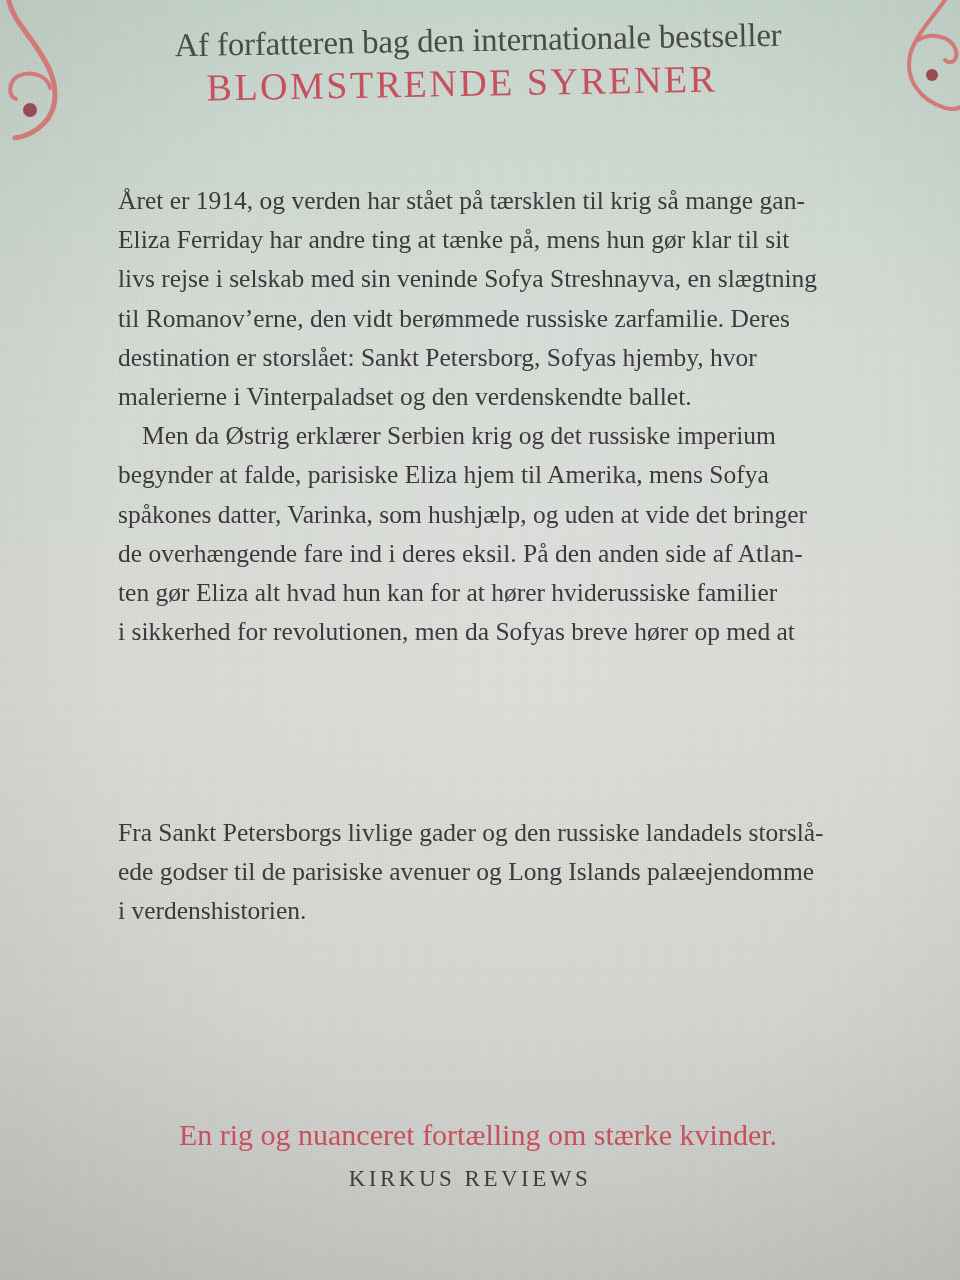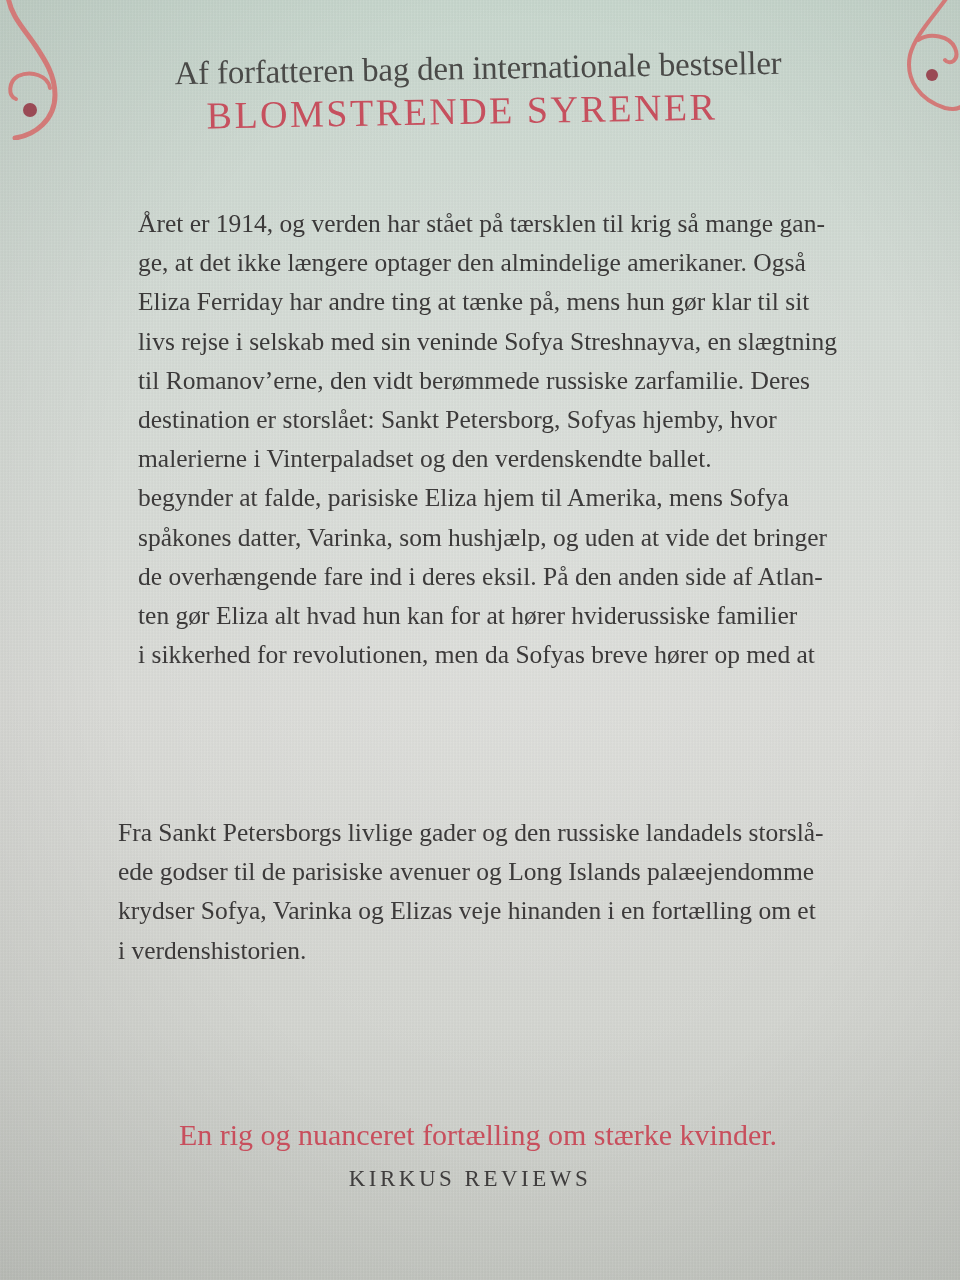--- a/index.html
+++ b/index.html
@@ -13,41 +13,41 @@
       color: #3d3b3b;
     }
     .vignette {
       position: absolute; inset: 0; pointer-events: none;
       background: radial-gradient(ellipse at 55% 45%, rgba(255,255,255,0.12) 0%, rgba(0,0,0,0) 55%, rgba(0,0,0,0.08) 100%);
     }
     .ornament { position: absolute; top: 0; }
     .ornament.left { left: 0; width: 70px; height: 140px; }
     .ornament.right { right: 0; width: 70px; height: 120px; }
     .header {
-      position: absolute; top: 22px; left: 0; width: 960px; text-align: center; margin-top: 28px;
+      position: absolute; top: 22px; left: 0; width: 960px; text-align: center;
     }
     .tagline {
       font-family: "Liberation Serif", serif;
       font-size: 33px; color: #4a4a48; letter-spacing: -0.2px;
       transform: rotate(-1deg); transform-origin: center;
       margin-left: -4px;
     }
     .title {
       font-family: "Liberation Serif", serif;
       font-size: 38px; color: #c6505e; letter-spacing: 2.5px;
       margin-top: 2px; transform: rotate(-1deg); margin-left: -36px;
     }
     .body-text {
       position: absolute; left: 118px; width: 735px;
       font-family: "Liberation Serif", serif;
       font-size: 25.5px; line-height: 39.2px; color: #3c3a3a;
     }
     .body-text .line { display: block; white-space: nowrap; }
     .body-text .line.indent { padding-left: 24px; }
-    #para1 { top: 204px; margin-left: 20px; }
+    #para1 { top: 181px; }
     #para2 { top: 813px; }
     .quote {
       position: absolute; top: 1118px; left: 0; width: 960px; text-align: center;
       font-family: "Liberation Serif", serif;
       font-size: 30px; color: #c84f5d; margin-left: -2px;
     }
     .source {
       position: absolute; top: 1166px; left: 0; width: 960px; text-align: center;
       font-family: "Liberation Serif", serif;
       font-size: 23px; letter-spacing: 3.5px; color: #3f3d3d; margin-left: -10px;
@@ -70,34 +70,33 @@
   <circle cx="42" cy="75" r="6" fill="#9a4a55"></circle>
 </svg>
 
 <div class="header">
   <div class="tagline">Af forfatteren bag den internationale bestseller</div>
   <div class="title">BLOMSTRENDE SYRENER</div>
 </div>
 
 <div class="body-text" id="para1">
   <span class="line">Året er 1914, og verden har stået på tærsklen til krig så mange gan-</span>
-  <span class="line">ge, at det ikke længere optager den almindelige amerikaner. Også</span>
   <span class="line">Eliza Ferriday har andre ting at tænke på, mens hun gør klar til sit</span>
   <span class="line">livs rejse i selskab med sin veninde Sofya Streshnayva, en slægtning</span>
   <span class="line">til Romanov’erne, den vidt berømmede russiske zarfamilie. Deres</span>
   <span class="line">destination er storslået: Sankt Petersborg, Sofyas hjemby, hvor</span>
   <span class="line">malerierne i Vinterpaladset og den verdenskendte ballet.</span>
+  <span class="line indent">Men da Østrig erklærer Serbien krig og det russiske imperium</span>
   <span class="line">begynder at falde, parisiske Eliza hjem til Amerika, mens Sofya</span>
   <span class="line">spåkones datter, Varinka, som hushjælp, og uden at vide det bringer</span>
   <span class="line">de overhængende fare ind i deres eksil. På den anden side af Atlan-</span>
   <span class="line">ten gør Eliza alt hvad hun kan for at hører hviderussiske familier</span>
   <span class="line">i sikkerhed for revolutionen, men da Sofyas breve hører op med at</span>
 </div>
 
 <div class="body-text" id="para2">
   <span class="line">Fra Sankt Petersborgs livlige gader og den russiske landadels storslå-</span>
   <span class="line">ede godser til de parisiske avenuer og Long Islands palæejendomme</span>
-  <span class="line">krydser Sofya, Varinka og Elizas veje hinanden i en fortælling om et</span>
   <span class="line">i verdenshistorien.</span>
 </div>
 
 <div class="quote">En rig og nuanceret fortælling om stærke kvinder.</div>
 <div class="source">KIRKUS REVIEWS</div>
 
 </body></html>

